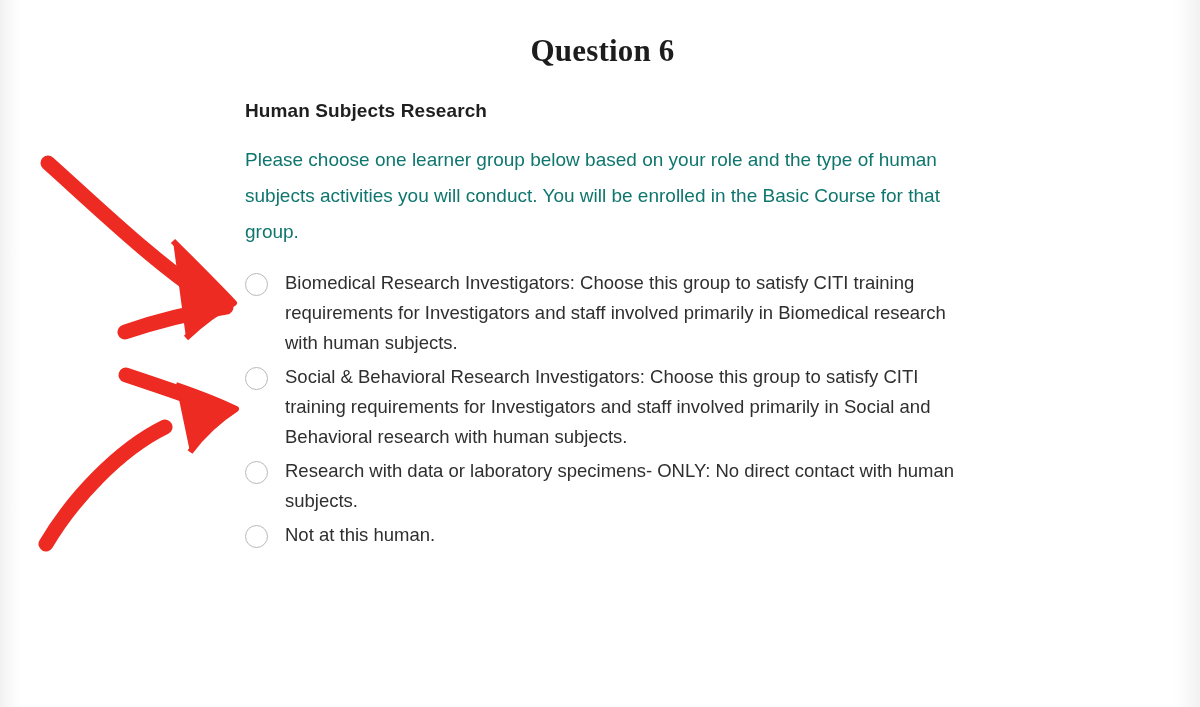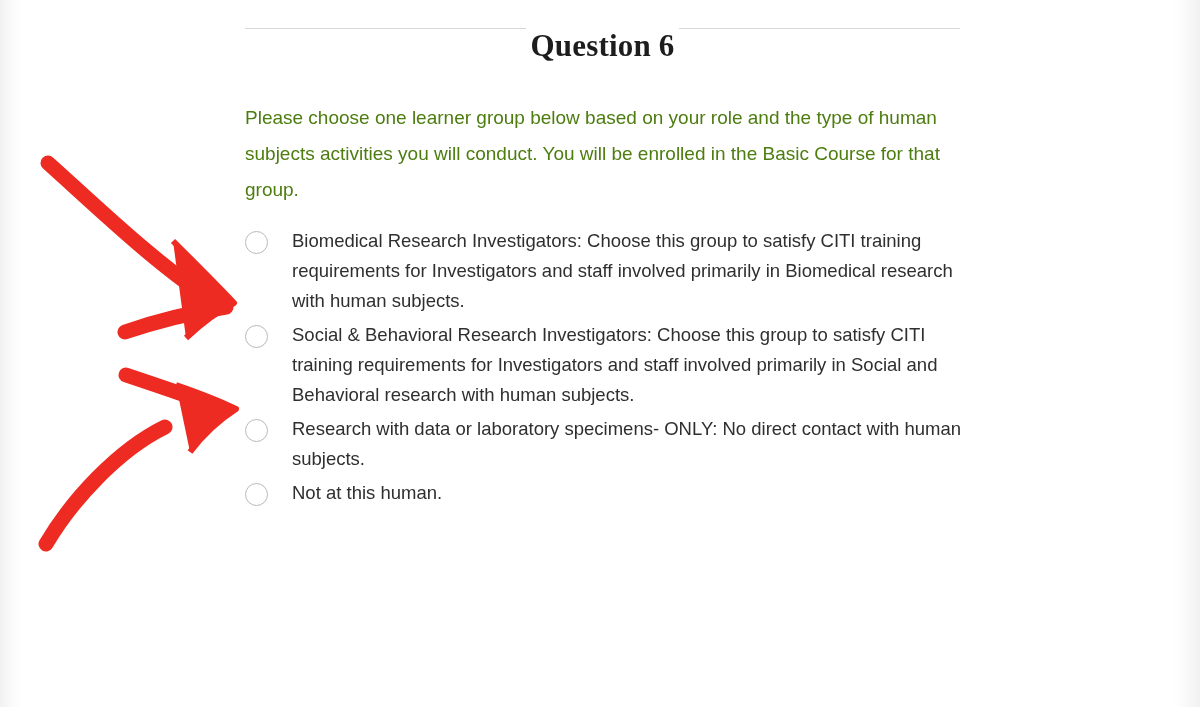--- a/index.html
+++ b/index.html
@@ -33,22 +33,23 @@
     height: 707px;
     background: linear-gradient(to left, #f1f1f1 0%, #fbfbfb 60%, #ffffff 100%);
   }
 
   .question-header {
     position: absolute;
     top: 28px;
     left: 245px;
     width: 715px;
     display: flex;
-    align-items: flex-start;
+    align-items: center;
     gap: 4px;
+    flex-direction: column;
   }
   .rule {
     flex: 1 1 auto;
     height: 1px;
     background: #d7d7d7;
   }
   .question-title {
     font-family: "Liberation Serif", serif;
     font-size: 31px;
     font-weight: 700;
@@ -68,33 +69,33 @@
     font-size: 19px;
     font-weight: 700;
     color: #1f1f1f;
     margin: 0 0 20px 0;
     letter-spacing: 0.1px;
   }
 
   .instructions {
     font-size: 19px;
     line-height: 36px;
-    color: #4d7c0f;
+    color: #0f766e;
     margin: 0 0 18px 0;
     max-width: 700px;
   }
 
   .options {
     margin-top: 4px;
   }
 
   .option {
     display: flex;
     align-items: flex-start;
-    gap: 24px;
+    gap: 17px;
     margin-bottom: 4px;
   }
 
   .radio {
     flex: 0 0 auto;
     width: 23px;
     height: 23px;
     border: 1.6px solid #b9b9b9;
     border-radius: 50%;
     background: #ffffff;
@@ -125,20 +126,21 @@
 <div class="page-edge-left"></div>
 <div class="page-edge-right"></div>
 
 <div class="question-header">
   <div class="rule"></div>
   <div class="question-title">Question 6</div>
   <div class="rule"></div>
 </div>
 
 <div class="content">
+  <h2 class="section-title">Human Subjects Research</h2>
   <p class="instructions">Please choose one learner group below based on your role and the type of human subjects activities you will conduct. You will be enrolled in the Basic Course for that group.</p>
 
   <div class="options">
     <div class="option">
       <span class="radio"></span>
       <span class="option-label">Biomedical Research Investigators: Choose this group to satisfy CITI training requirements for Investigators and staff involved primarily in Biomedical research with human subjects.</span>
     </div>
     <div class="option">
       <span class="radio"></span>
       <span class="option-label">Social &amp; Behavioral Research Investigators: Choose this group to satisfy CITI training requirements for Investigators and staff involved primarily in Social and Behavioral research with human subjects.</span>

